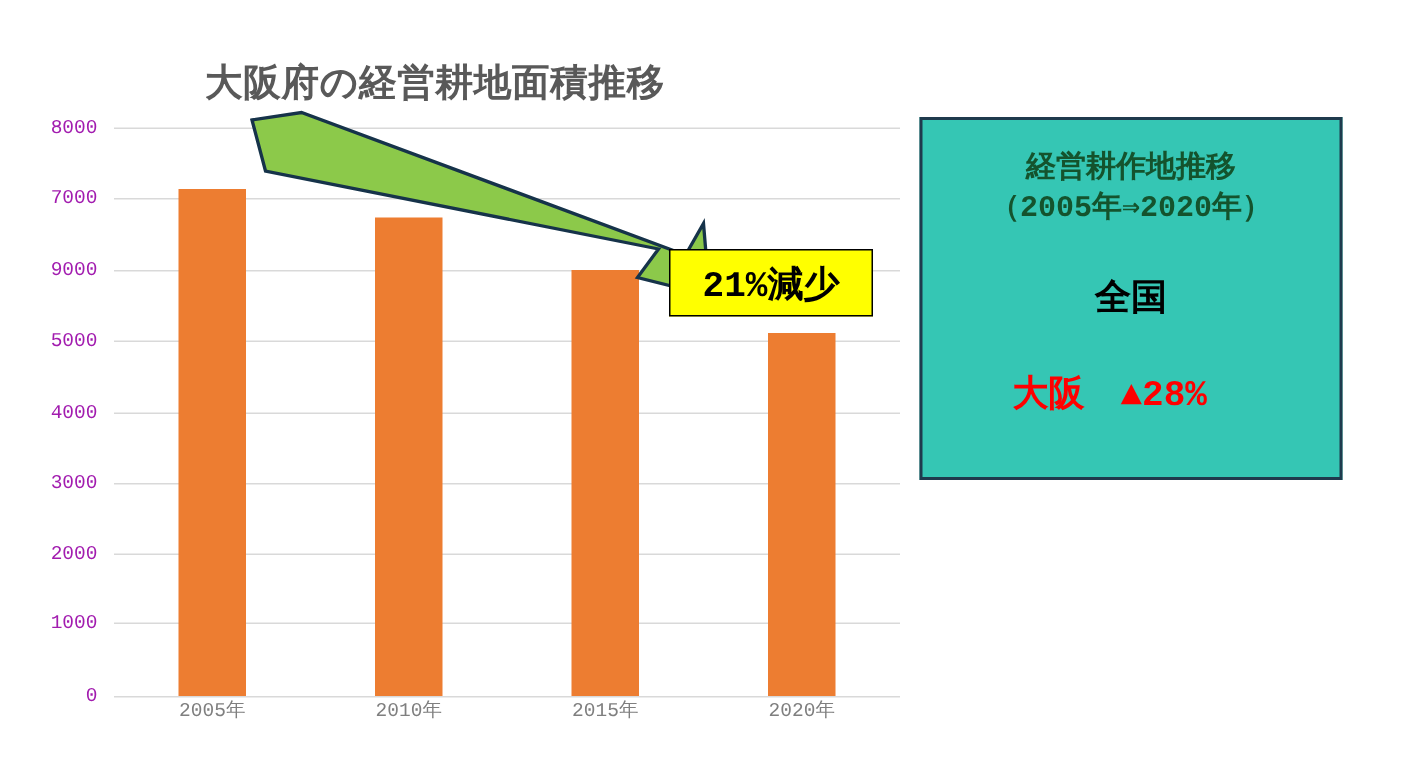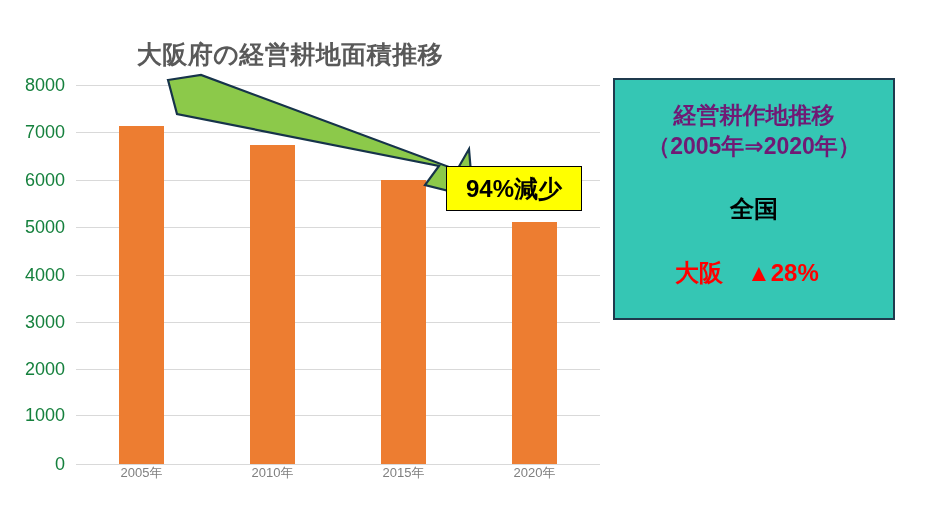--- a/index.html
+++ b/index.html
@@ -9,20 +9,21 @@
   }
   body {
     font-family: "Liberation Sans", "DejaVu Sans", sans-serif;
   }
   #slide {
     position: relative;
     width: 936px;
     height: 519px;
     background: #ffffff;
     overflow: hidden;
+    font-family: Liberation Mono, monospace;
   }
 
   
   #chart-title {
     position: absolute;
     left: 120px;
     top: 38px;
     width: 340px;
     text-align: center;
     font-size: 25px;
@@ -52,22 +53,22 @@
     left: 0;
     width: 100%;
     height: 1px;
     background: #d9d9d9;
   }
   .ytick-label {
     position: absolute;
     right: 100%;
     margin-right: 11px;
     transform: translateY(-50%);
-    font-size: 18px;
-    color: #15803d;
+    font-size: 13px;
+    color: #a21caf;
     white-space: nowrap;
   }
   .bar {
     position: absolute;
     bottom: 0;
     width: 45px;
     background: #ed7d31;
   }
   .xtick-label {
     position: absolute;
@@ -116,23 +117,23 @@
     top: 78px;
     width: 282px;
     height: 242px;
     background: #35c6b4;
     border: 2px solid #1f3a4d;
     box-sizing: border-box;
     padding-top: 20px;
   }
   .panel-line {
     text-align: center;
-    font-size: 23px;
-    font-weight: bold;
-    color: #701a75;
+    font-size: 20px;
+    font-weight: bold;
+    color: #14532d;
     line-height: 1.33;
     white-space: nowrap;
   }
   .panel-row {
     display: flex;
     justify-content: center;
     align-items: baseline;
     font-size: 24px;
     font-weight: bold;
     line-height: 1.33;
@@ -174,21 +175,21 @@
         <div class="gridline" style="top: 236.875px;">
           <div class="ytick-label">3000</div>
         </div>
         <div class="gridline" style="top: 189.5px;">
           <div class="ytick-label">4000</div>
         </div>
         <div class="gridline" style="top: 142.125px;">
           <div class="ytick-label">5000</div>
         </div>
         <div class="gridline" style="top: 94.75px;">
-          <div class="ytick-label">6000</div>
+          <div class="ytick-label">9000</div>
         </div>
         <div class="gridline" style="top: 47.375px;">
           <div class="ytick-label">7000</div>
         </div>
         <div class="gridline" style="top: 0px;">
           <div class="ytick-label">8000</div>
         </div>
       </div>
 
     <div id="bars">
@@ -204,21 +205,21 @@
         <div class="xtick-label" style="left: 327.5px;">2015年</div>
         <div class="xtick-label" style="left: 458.5px;">2020年</div>
       </div>
   </div>
 
   <svg id="trend-arrow" viewBox="0 0 320 125">
     <polygon points="13,8 46,3 302,98 314,77 318,125 270,113 284,94 22,42" fill="#8CC94A" stroke="#16334a" stroke-width="2.2" stroke-linejoin="miter"></polygon>
   </svg>
 
   <div id="callout-box">
-    <span id="callout-text">94%減少</span>
+    <span id="callout-text">21%減少</span>
   </div>
 
   <div id="summary-panel">
     <div class="panel-line">経営耕作地推移</div>
     <div class="panel-line">（2005年⇒2020年）</div>
     <div id="summary-rows">
         <div class="panel-row">
           <span class="region">全国</span>
         </div>
         <div class="panel-row highlight">

